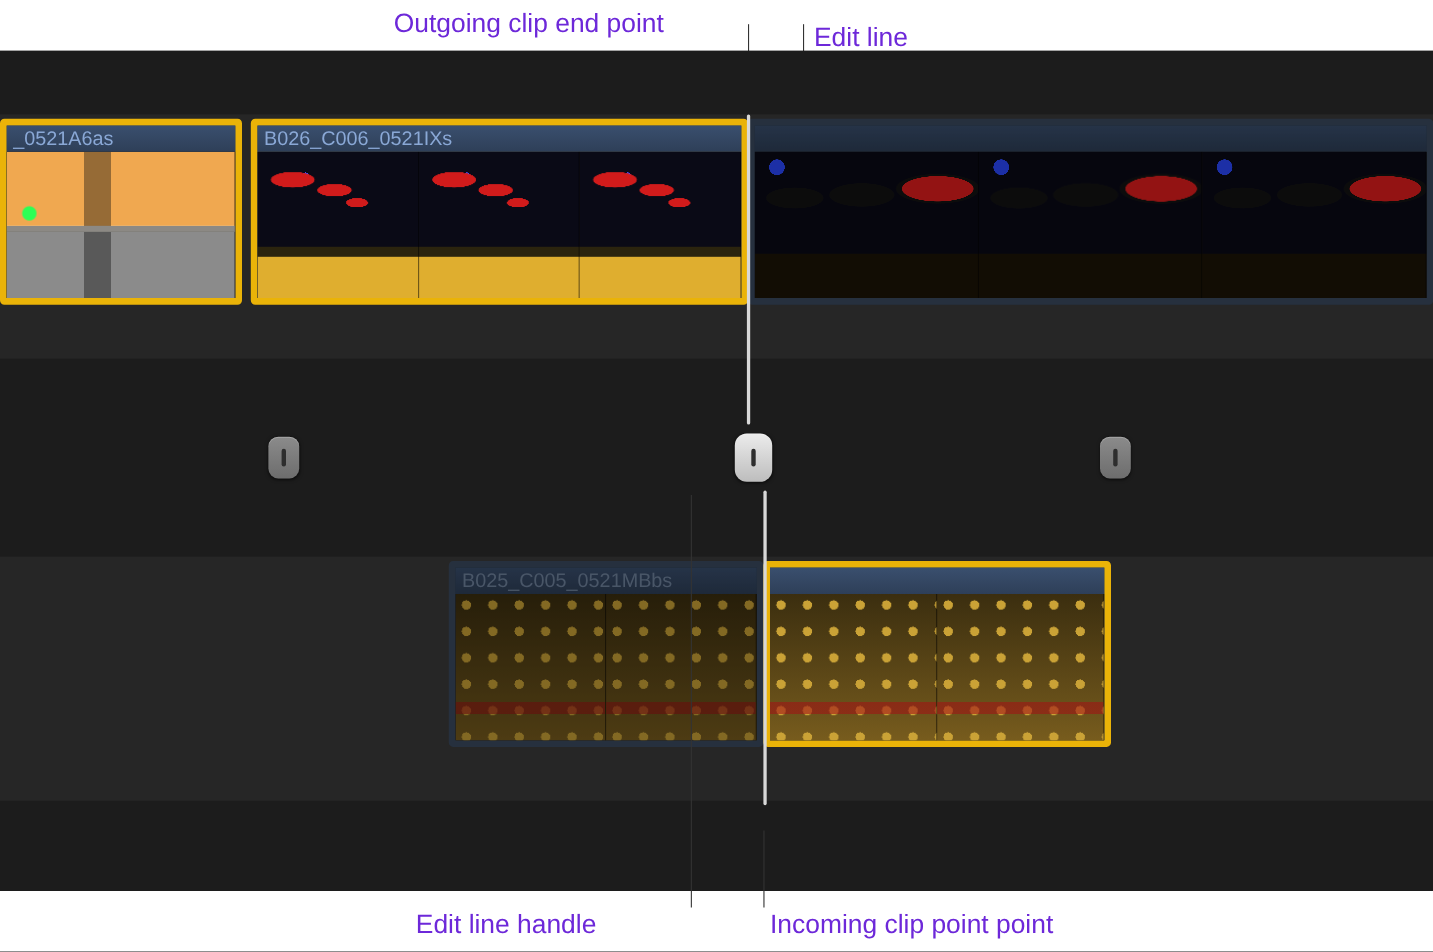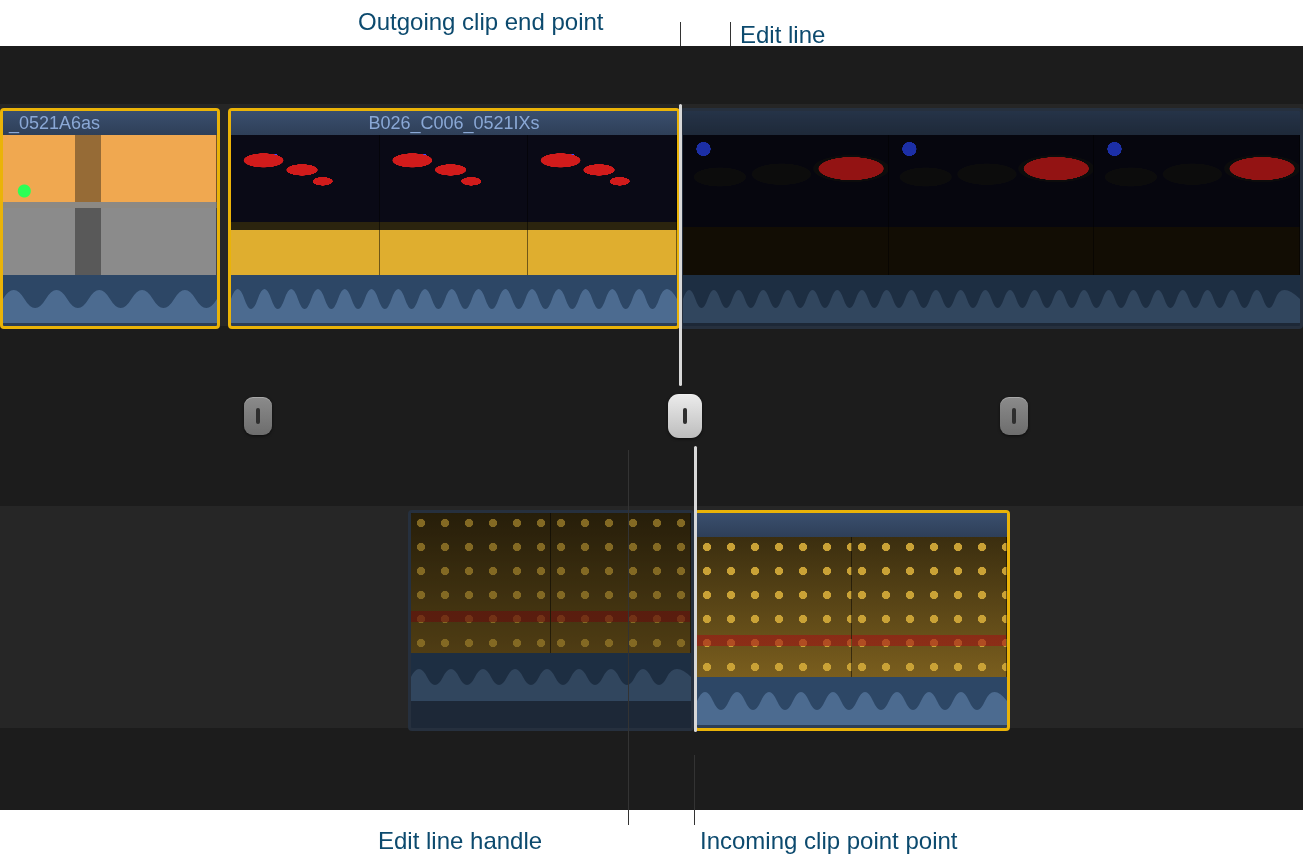--- a/index.html
+++ b/index.html
@@ -8,21 +8,21 @@
     font-family: -apple-system, "Helvetica Neue", Arial, sans-serif;
     width: 1303px;
     height: 865px;
     position: relative;
     overflow: hidden;
   }
 
   
   .anno-label {
     position: absolute;
-    color: #0c4a6e;
+    color: #6d28d9;
     font-size: 24px;
     font-weight: 400;
     white-space: nowrap;
   }
   .anno-line {
     position: absolute;
     background: #333;
   }
 
   
@@ -47,22 +47,22 @@
   .gap-row {
     position: absolute;
     left: 0; right: 0;
     top: 330px; height: 80px;
   }
 
   
   .clip {
     position: absolute;
     top: 4px;
-    height: 221px;
-    border: 3px solid #eab308;
+    height: 169px;
+    border: 6px solid #eab308;
     border-radius: 4px;
     overflow: hidden;
     background: #2d3e55;
   }
   .clip.dim {
     filter: brightness(0.65);
     border-color: #3a4a5f;
   }
   .clip-title {
     padding: 1px 6px 2px 6px;
@@ -216,21 +216,21 @@
       <div class="thumbs">
         <div class="thumb t-hall"></div>
       </div>
       <div class="waveform">
         <svg class="wave-svg" viewBox="0 0 200 48" preserveAspectRatio="none">
             <path d="M0 24 Q10 6 20 24 T40 24 T60 24 T80 24 T100 24 T120 24 T140 24 T160 24 T180 24 T200 24 V48 H0Z"></path>
           </svg>
       </div>
     </div>
 
-    <div class="clip" style="left:228px; width:452px;text-align:center;">
+    <div class="clip" style="left:228px; width:452px;">
       <div class="clip-title">B026_C006_0521IXs</div>
       <div class="thumbs">
         <div class="thumb t-lamps"></div>
           <div class="thumb t-lamps"></div>
           <div class="thumb t-lamps"></div>
       </div>
       <div class="waveform">
         <svg class="wave-svg" viewBox="0 0 400 48" preserveAspectRatio="none">
             <path d="M0 24 Q6 4 12 24 T24 24 T36 24 T48 24 T60 24 T72 24 T84 24 T96 24 T108 24 T120 24 T132 24 T144 24 T156 24 T168 24 T180 24 T192 24 T204 24 T216 24 T228 24 T240 24 T252 24 T264 24 T276 24 T288 24 T300 24 T312 24 T324 24 T336 24 T348 24 T360 24 T372 24 T384 24 T400 24 V48 H0Z"></path>
           </svg>
@@ -259,20 +259,21 @@
     <div class="handle active" style="left:668px;">
         <div class="grip"></div>
       </div>
     <div class="handle" style="left:1000px;">
         <div class="grip"></div>
       </div>
   </div>
 
   <div class="track track-lower">
     <div class="clip dim" style="left:408px; width:286px;">
+      <div class="clip-title">B025_C005_0521MBbs</div>
       <div class="thumbs">
         <div class="thumb t-studs"></div>
           <div class="thumb t-studs"></div>
       </div>
       <div class="waveform">
         <svg class="wave-svg" viewBox="0 0 280 48" preserveAspectRatio="none">
             <path d="M0 24 Q8 8 16 24 T32 24 T48 24 T64 24 T80 24 T96 24 T112 24 T128 24 T144 24 T160 24 T176 24 T192 24 T208 24 T224 24 T240 24 T256 24 T280 24 V48 H0Z"></path>
           </svg>
       </div>
     </div>

